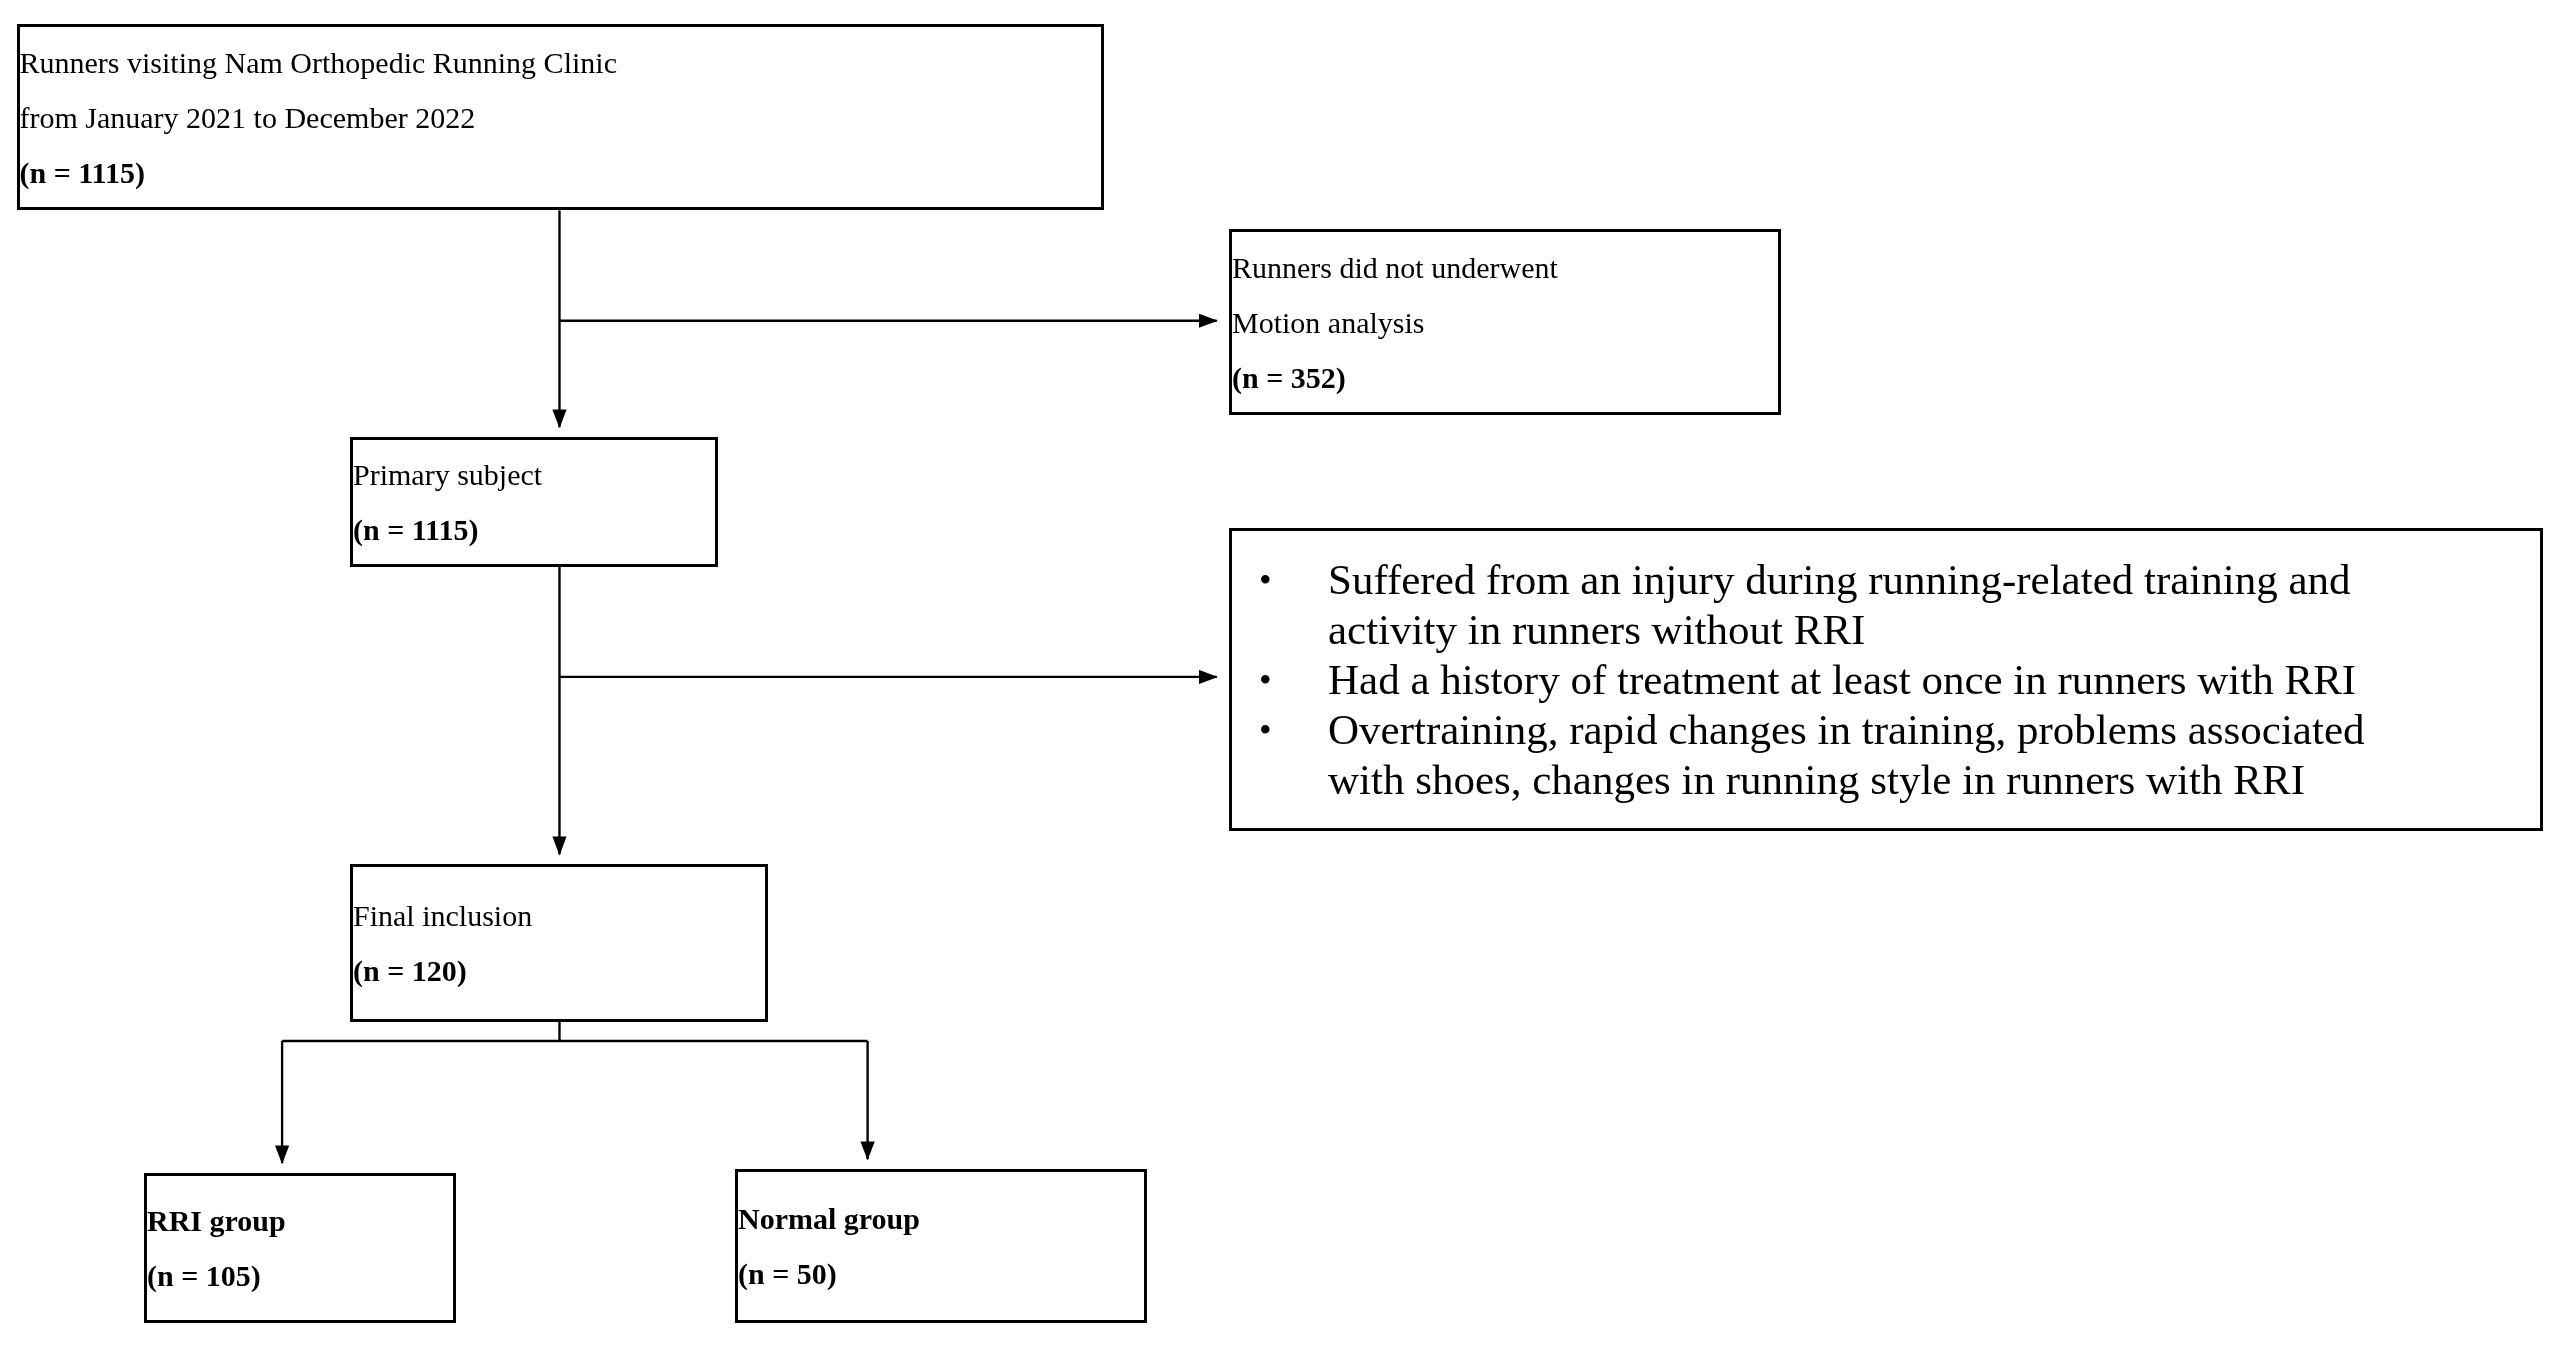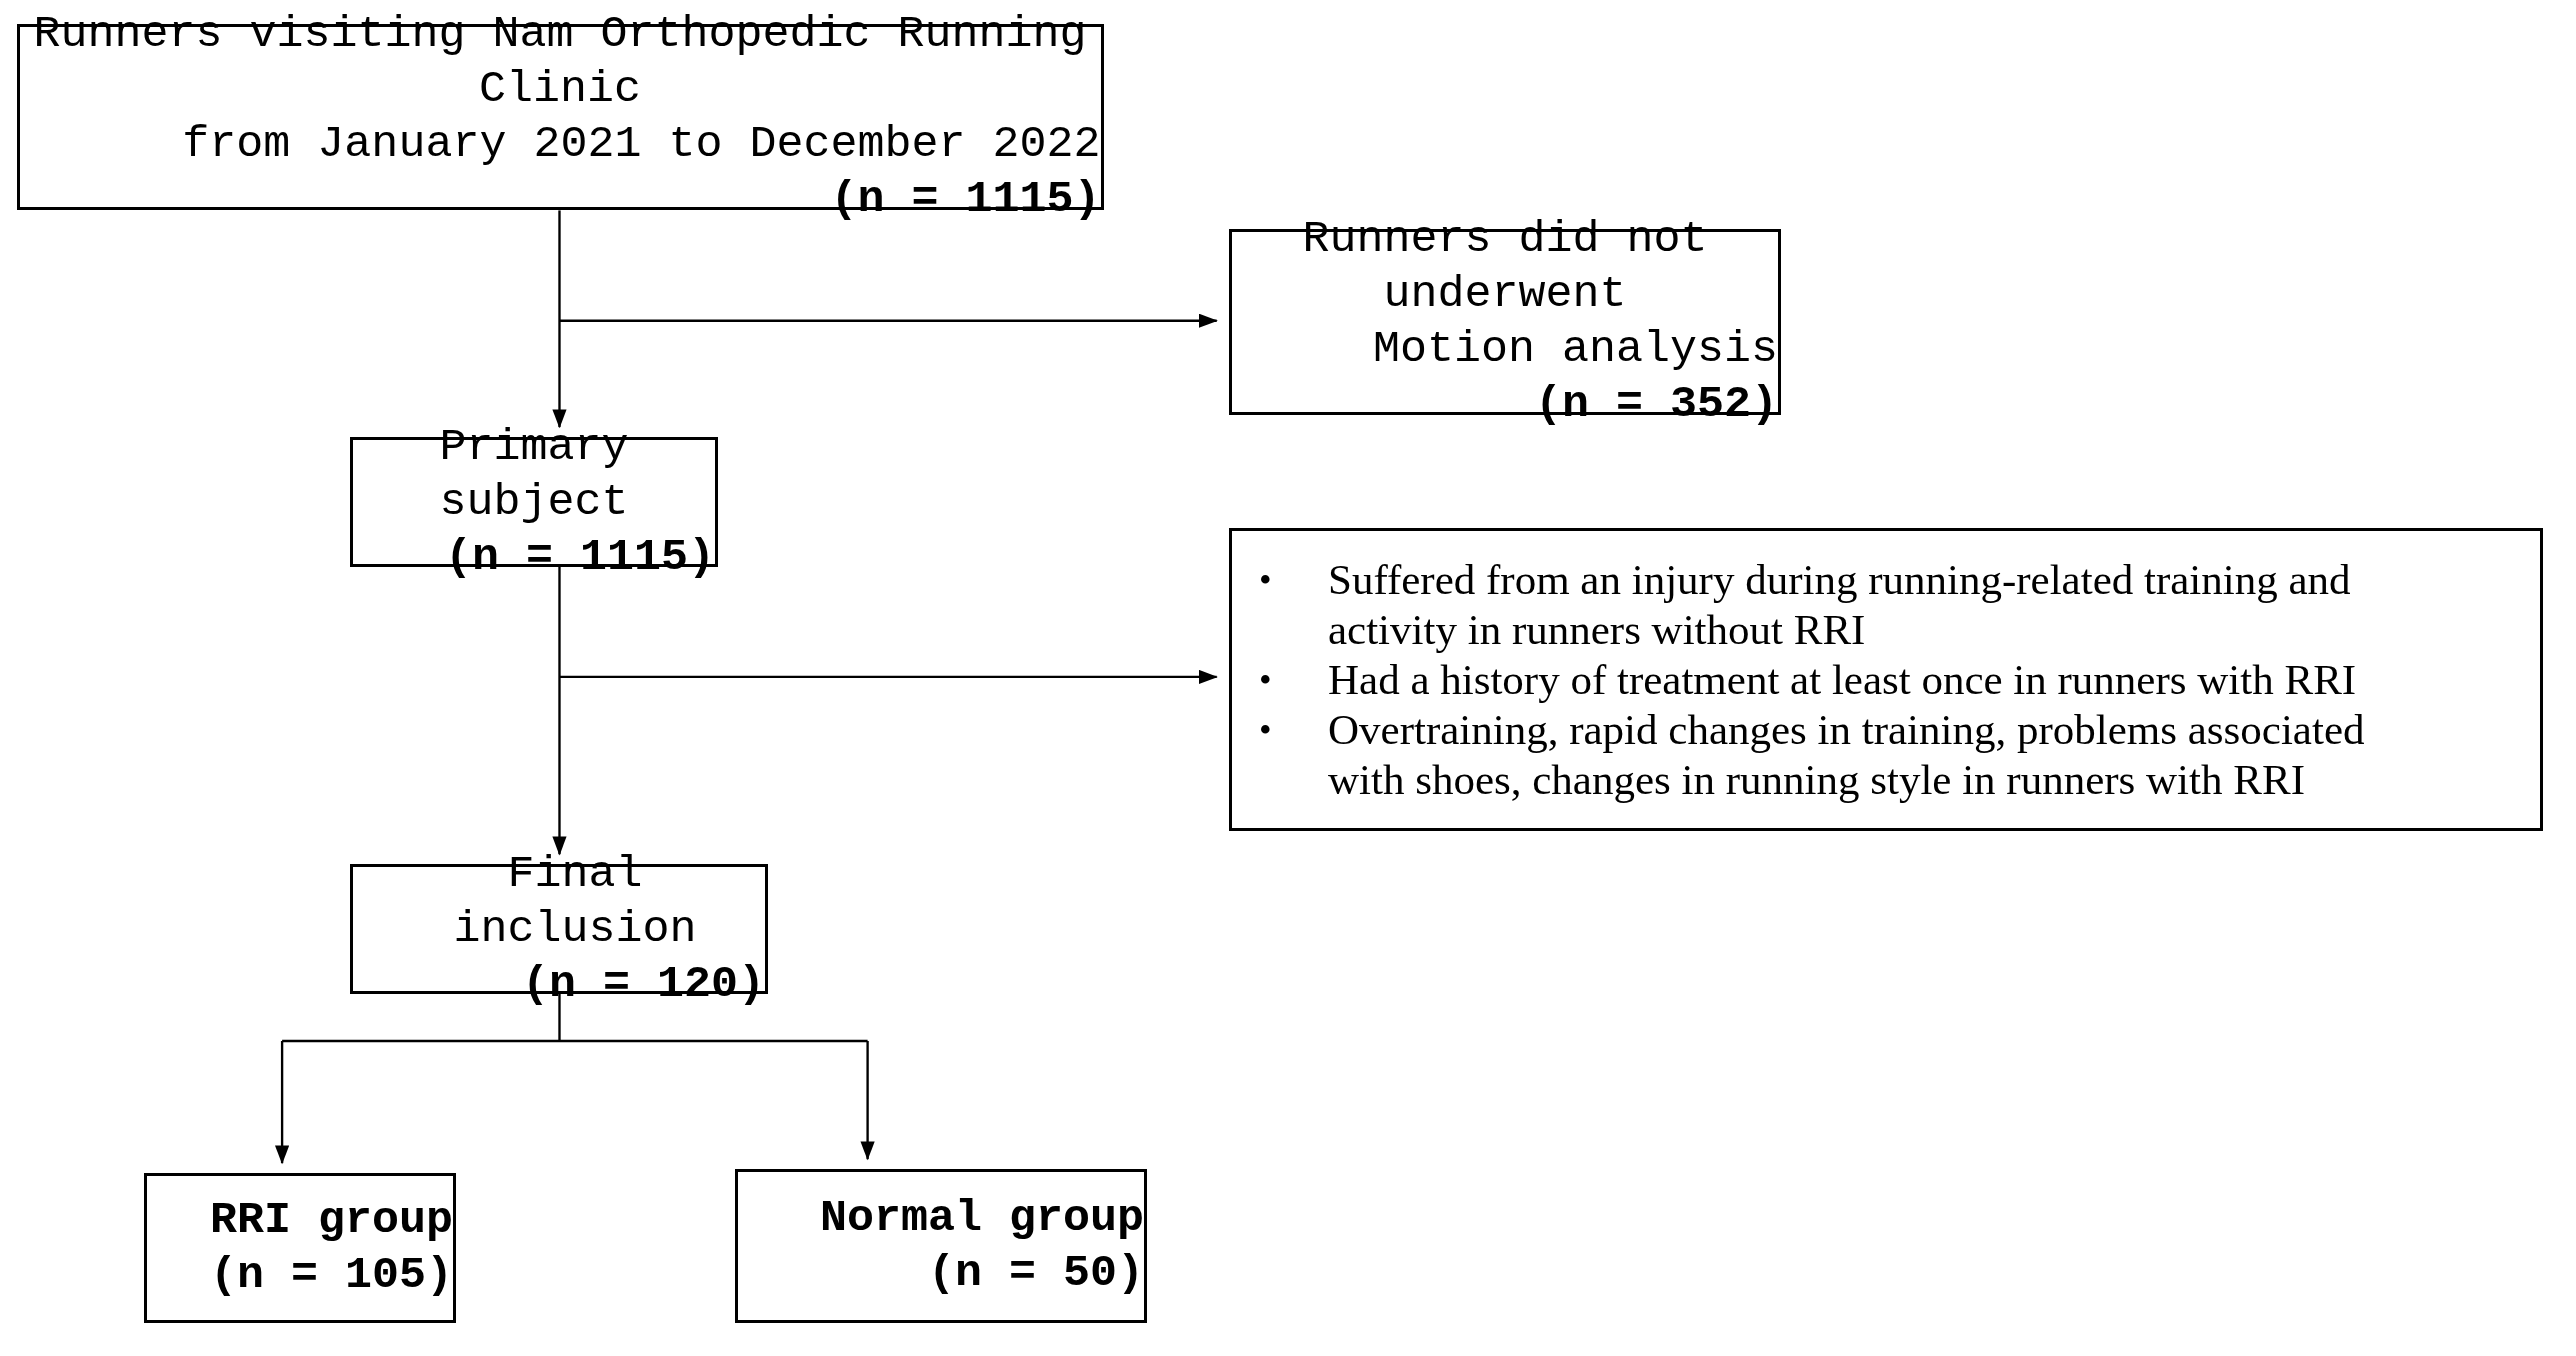--- a/index.html
+++ b/index.html
@@ -19,25 +19,24 @@
     pointer-events: none;
   }
   .box {
     position: absolute;
     box-sizing: border-box;
     border: 3.2px solid #000000;
     background: #ffffff;
     display: flex;
     flex-direction: column;
     justify-content: center;
-    align-items: flex-end;
+    align-items: flex-start;
     text-align: center;
-    font-size: 45px;
+    font-size: 30px;
     line-height: 55px;
-    font-family: Liberation Mono, monospace;
   }
   .box.thick { border-width: 3.9px; }
   .n-line { font-weight: bold; }
   .box.allbold { font-weight: bold; }
 
   .criteria {
     position: absolute;
     box-sizing: border-box;
     border: 3.2px solid #000000;
     background: #ffffff;
@@ -111,21 +110,21 @@
     </div>
     <div class="bullet">
       <span class="bullet-marker">•</span>
       <span class="bullet-text">
         <div>Overtraining, rapid changes in training, problems associated</div>
         <div>with shoes, changes in running style in runners with RRI</div>
       </span>
     </div>
   </div>
 
-  <div class="box" style="left:350px; top:864px; width:418px; height:130px;padding-left:32px;">
+  <div class="box" style="left:350px; top:864px; width:418px; height:158px;">
     <div>Final inclusion</div>
     <div class="n-line">(n = 120)</div>
   </div>
 
   <div class="box allbold" style="left:144px; top:1173px; width:312px; height:150px;">
     <div>RRI group</div>
     <div class="n-line">(n = 105)</div>
   </div>
 
   <div class="box allbold" style="left:735px; top:1169px; width:412px; height:154px;">

